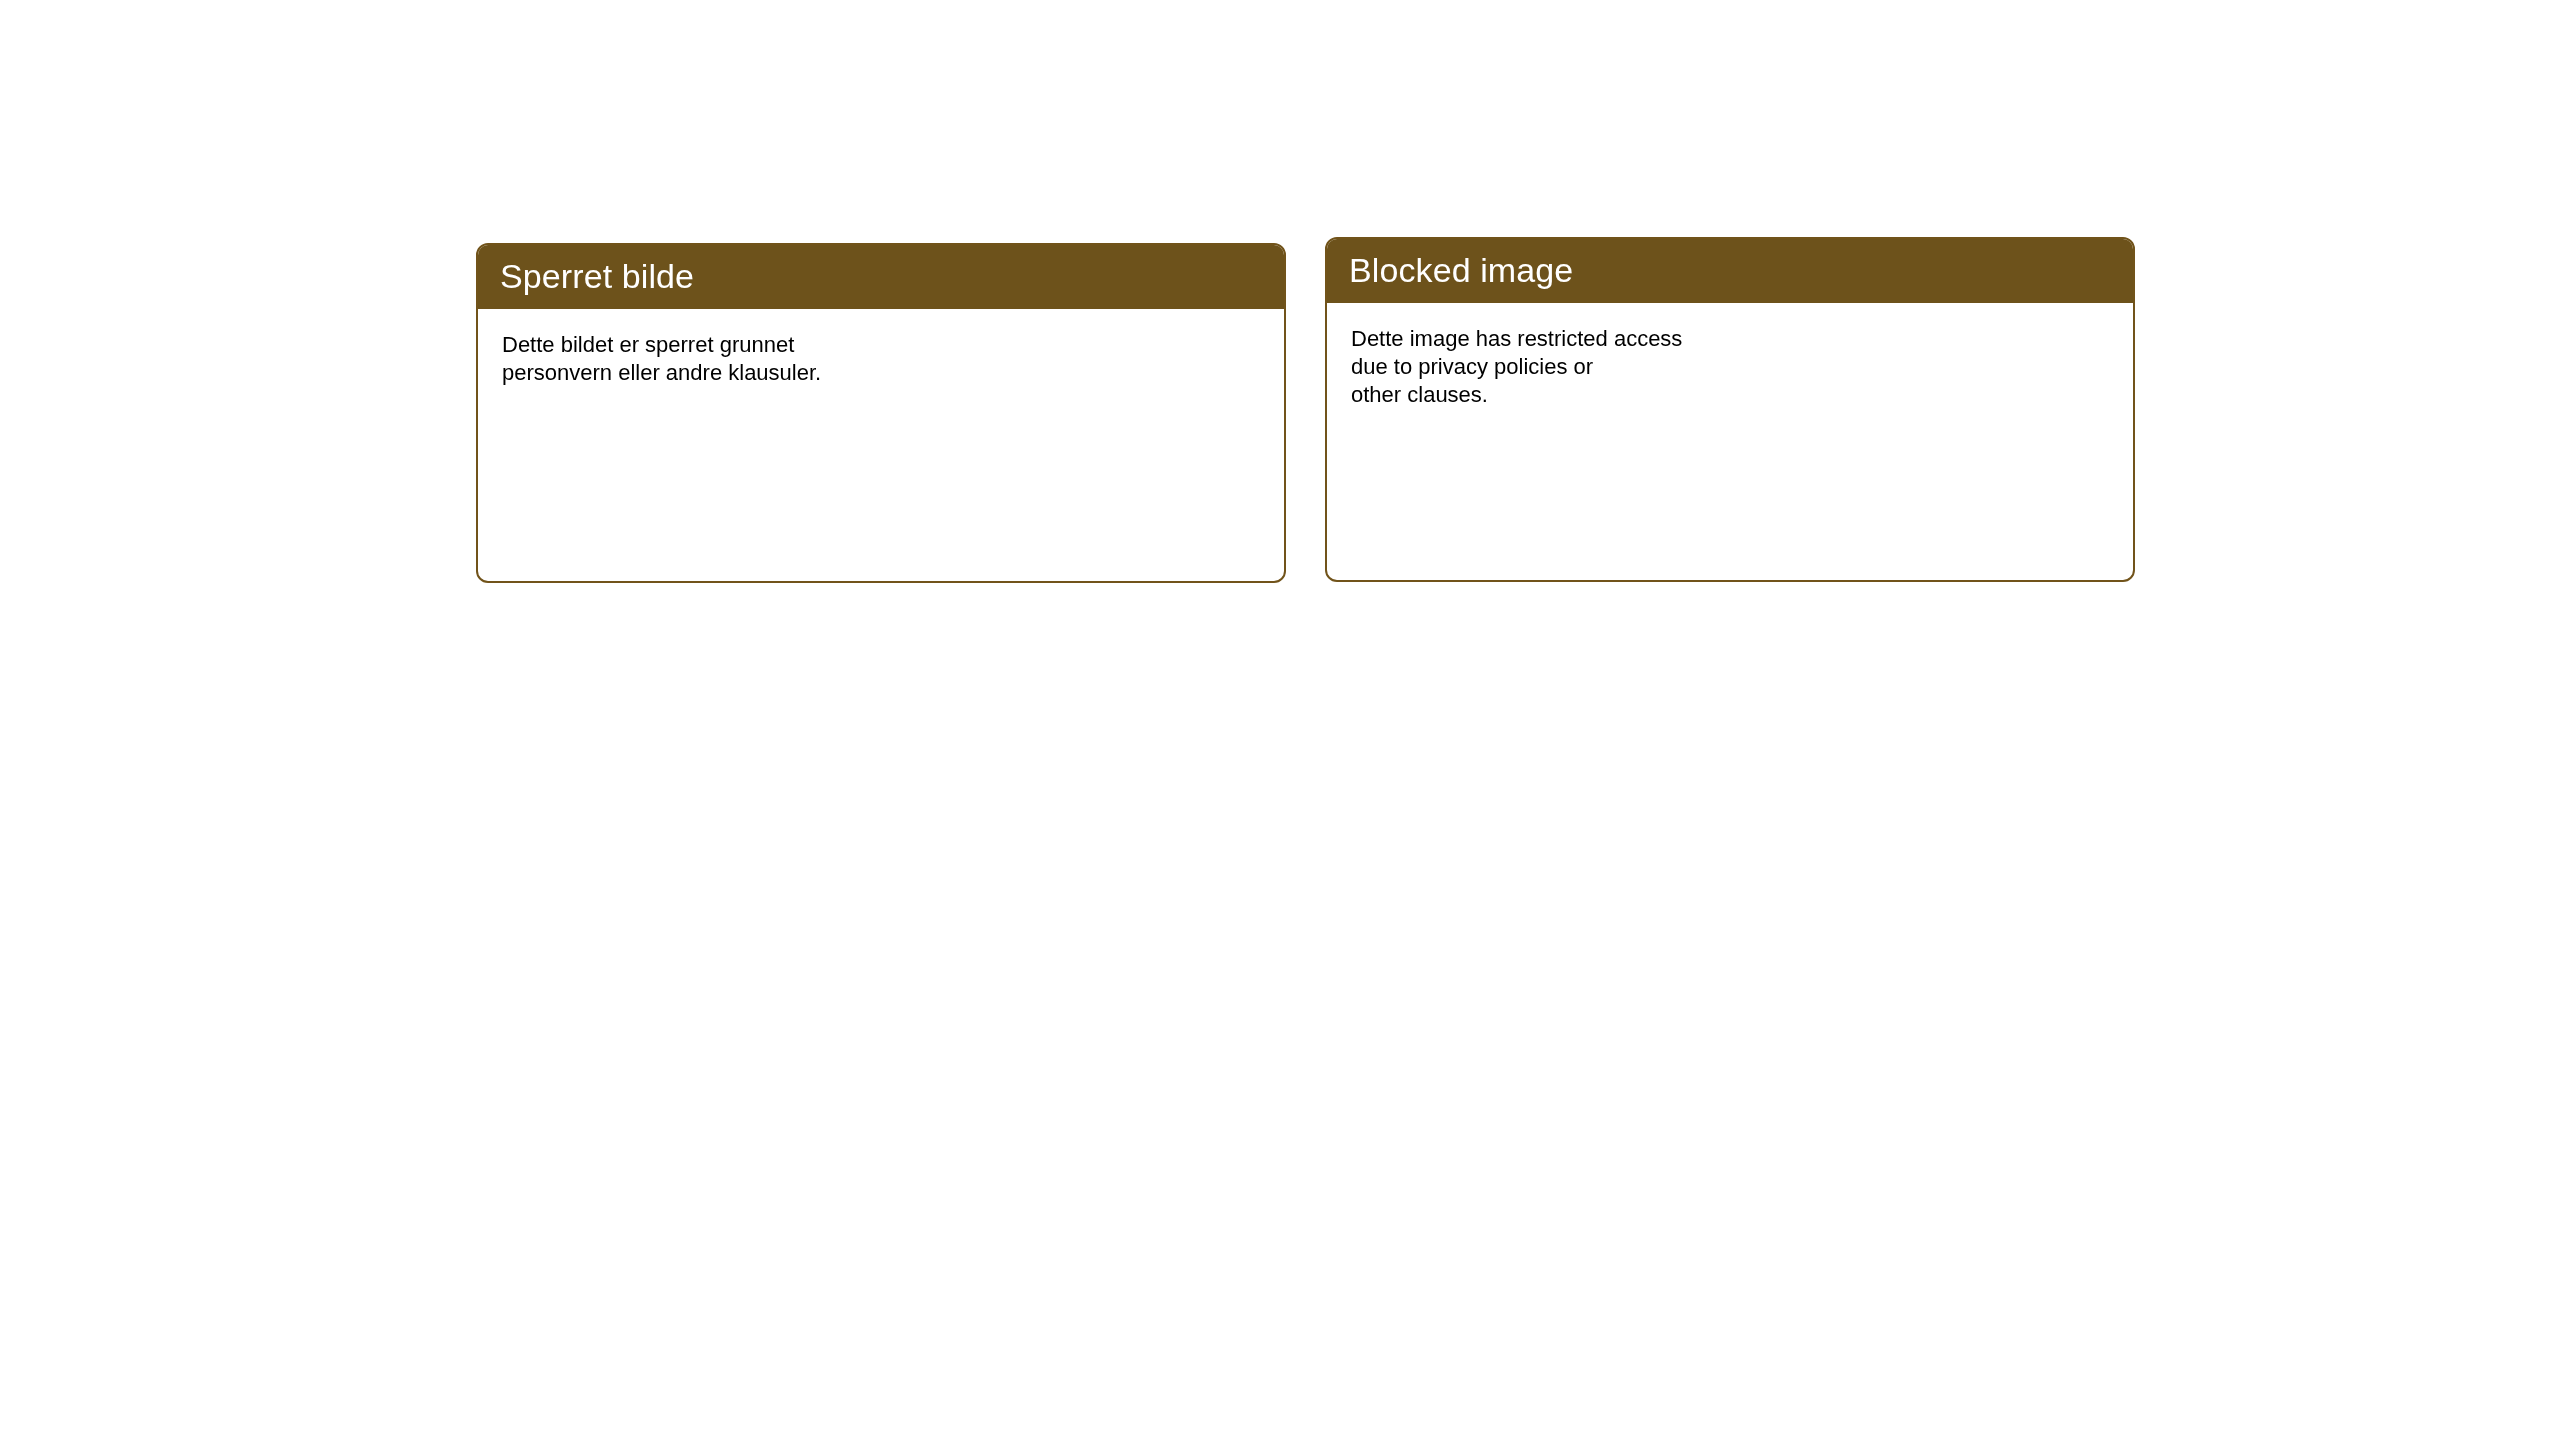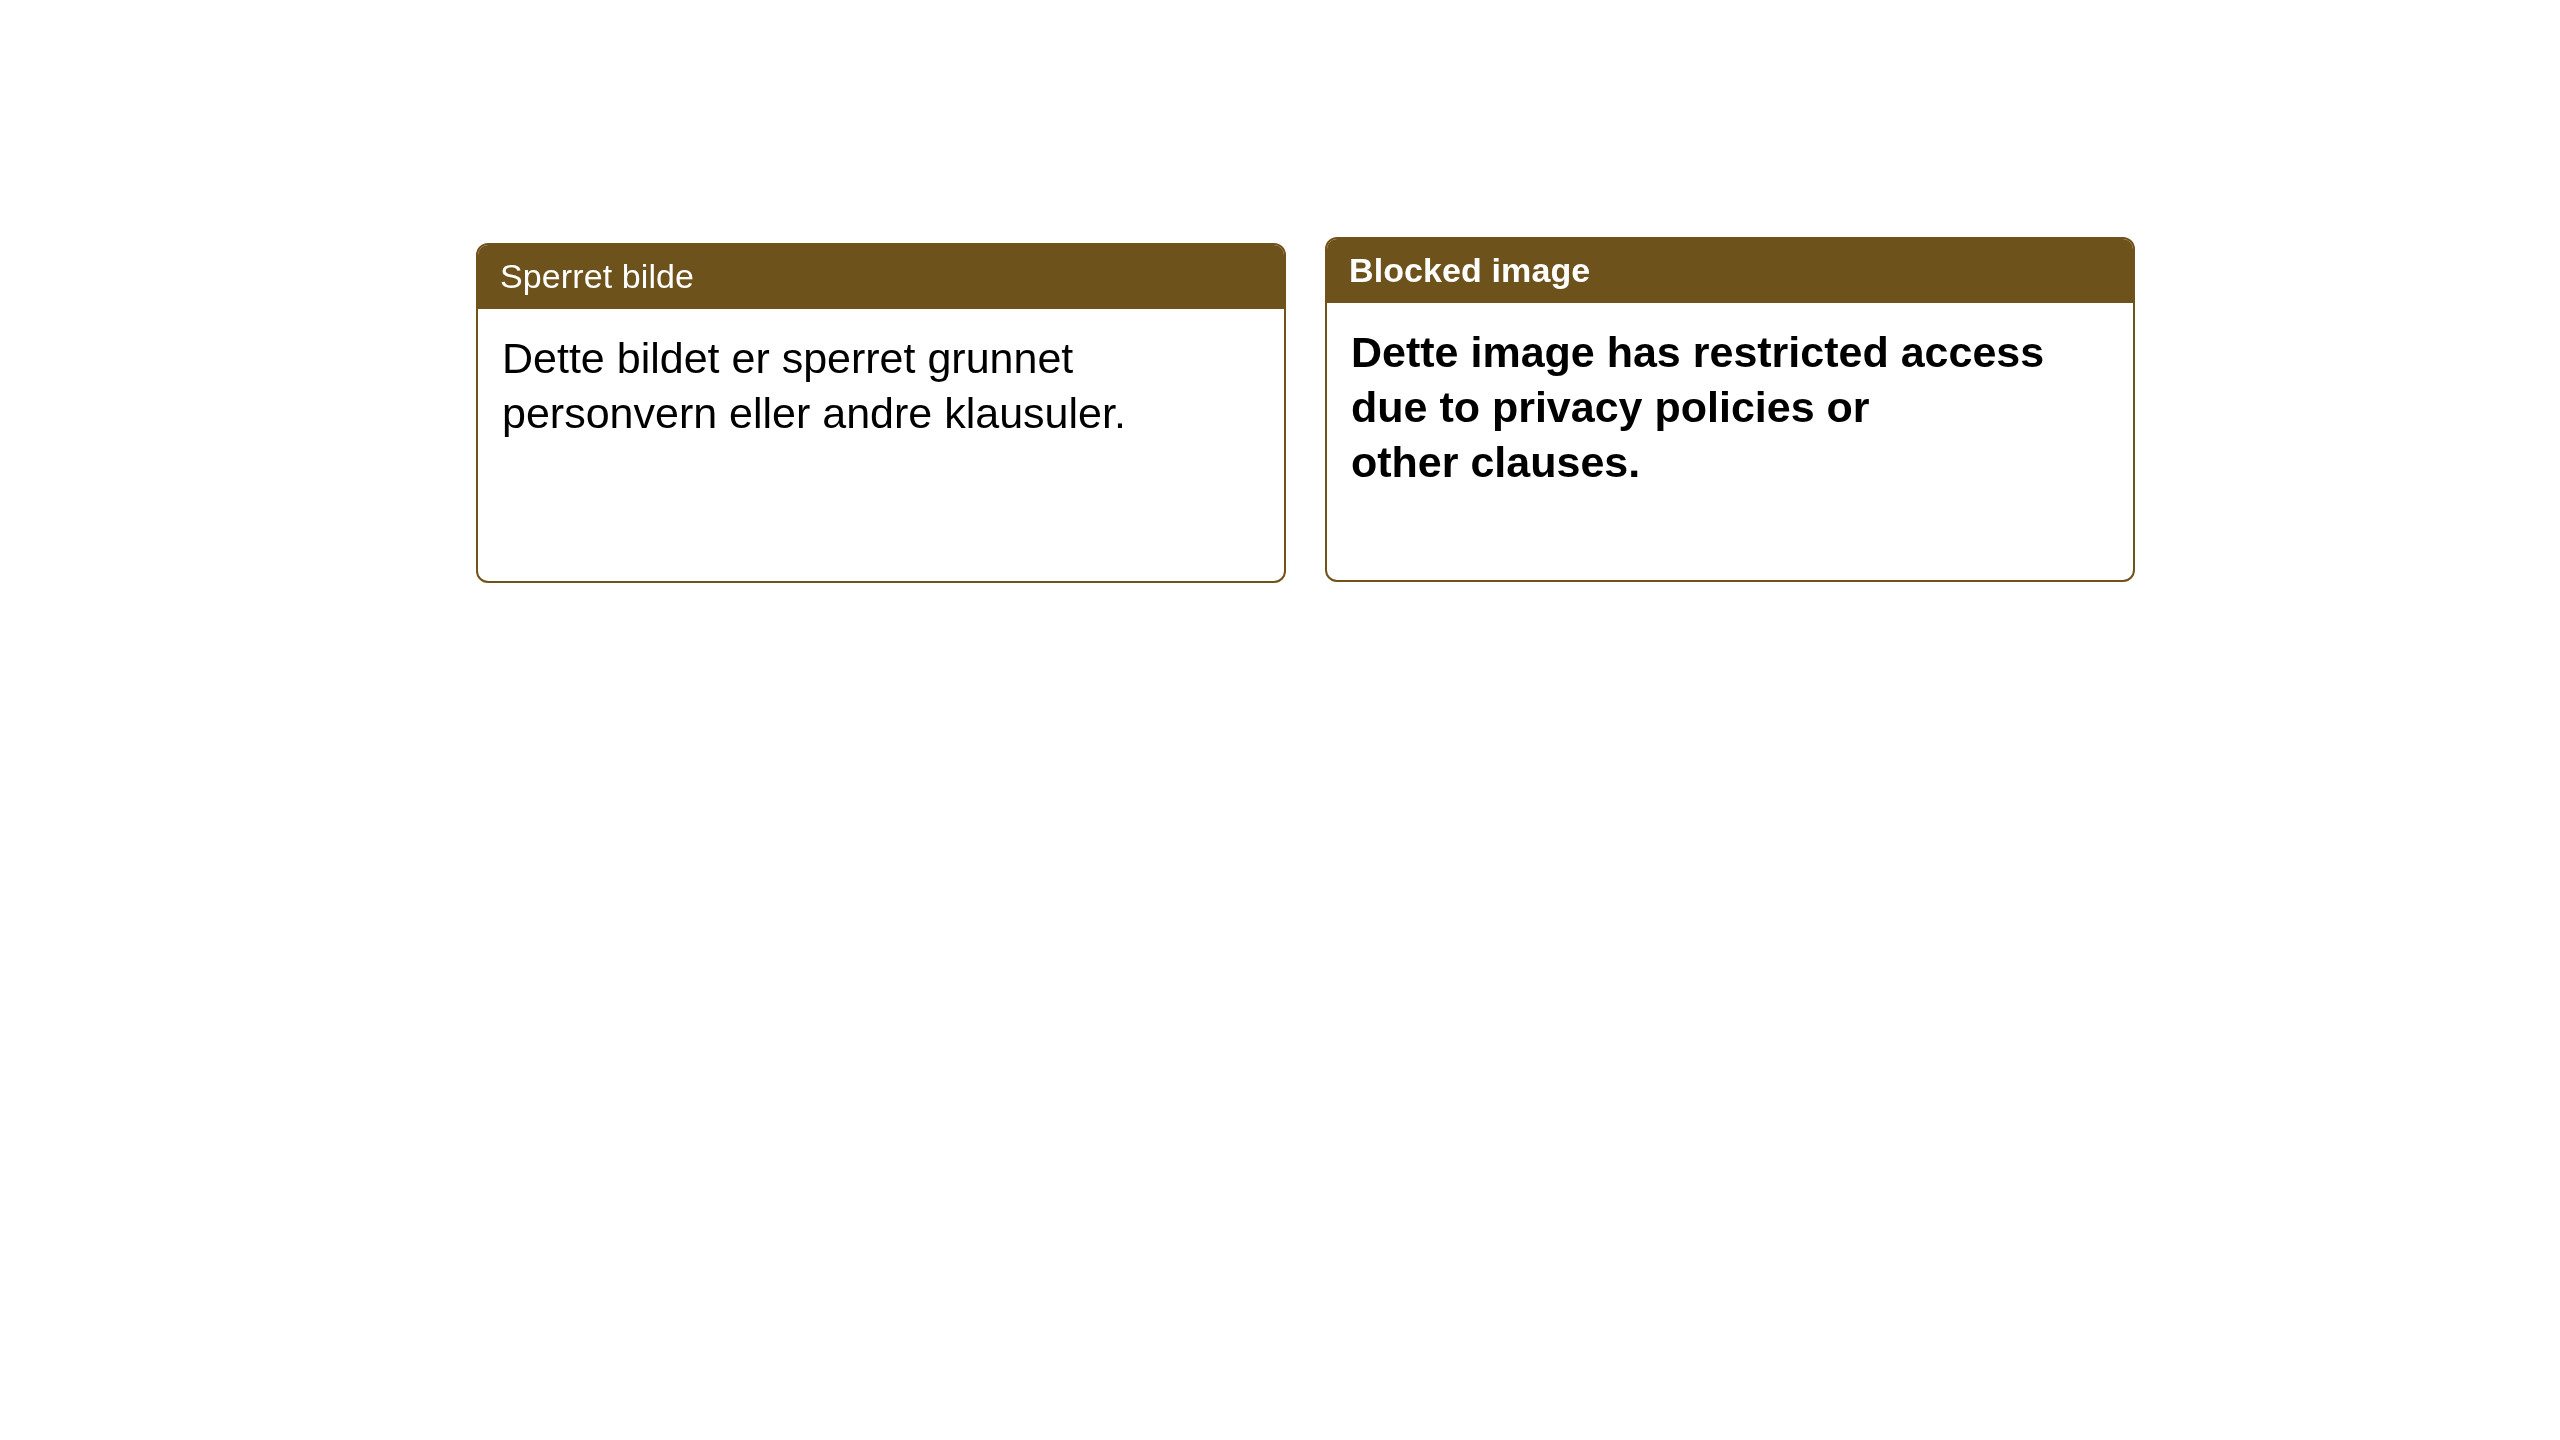--- a/index.html
+++ b/index.html
@@ -35,38 +35,37 @@
     font-size: 34px;
     line-height: 1;
     padding: 14px 22px 16px 22px;
     letter-spacing: 0.1px;
     white-space: nowrap;
   }
   .notice-card .card-body {
     box-sizing: border-box;
     padding: 22px 24px 0 24px;
     color: #000000;
-    font-size: 43px;
+    font-size: 22px;
     line-height: 1.28;
     white-space: pre-line;
   }
   
   #card-no {
     left: 476px;
     top: 243px;
     width: 810px;
     height: 340px;
   }
   
   #card-en {
     left: 1325px;
     top: 237px;
     width: 810px;
     height: 345px;
-    font-weight: bold;
   }
 </style>
 </head>
 <body>
 
 <div class="stage">
 
   <div class="notice-card" id="card-no">
     <div class="card-header">Sperret bilde</div>
     <div class="card-body">Dette bildet er sperret grunnet

